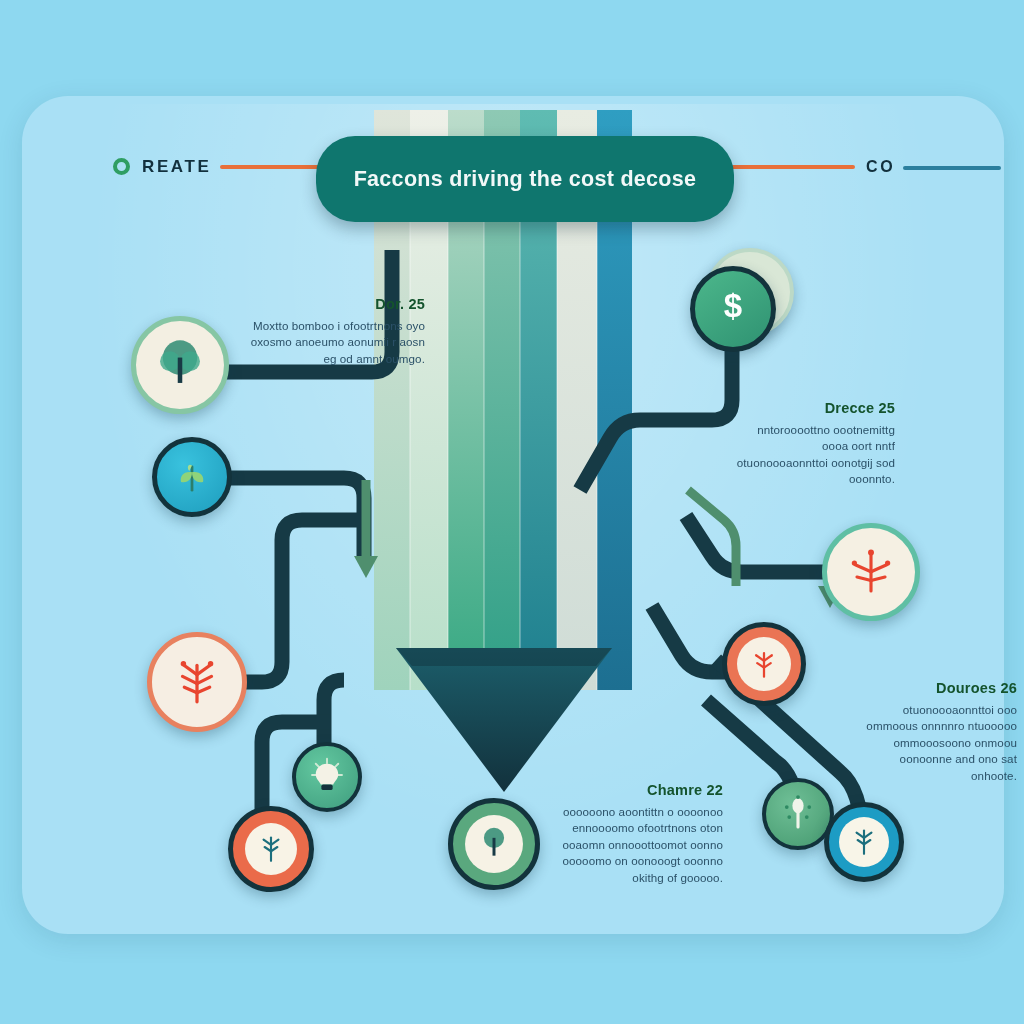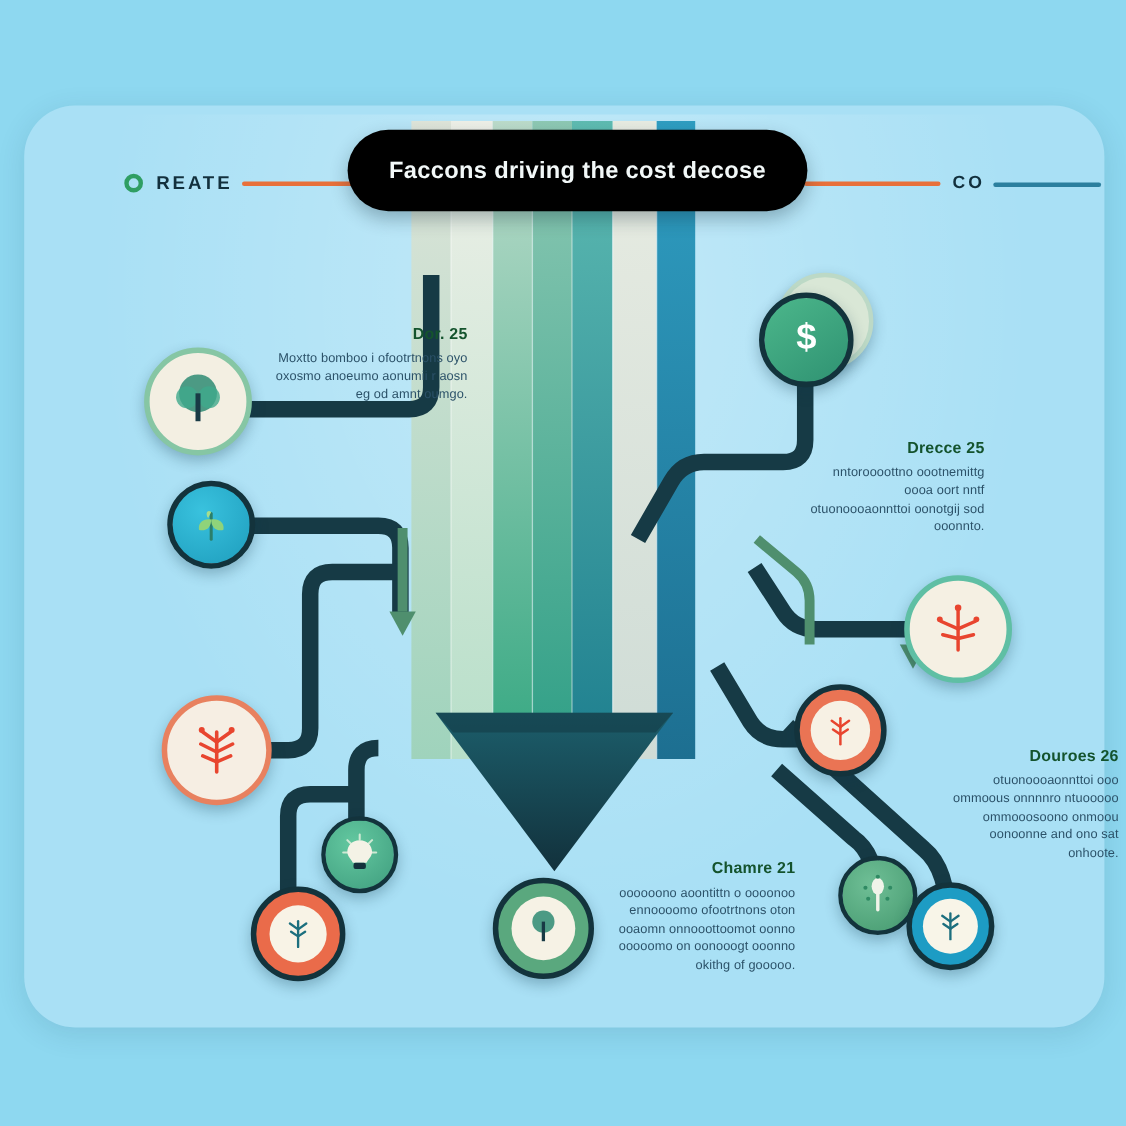--- a/index.html
+++ b/index.html
@@ -39,22 +39,22 @@
     width:17px; height:17px; border-radius:50%;
     border:4px solid #2f9e63; background:transparent;
   }
   .rule { position:absolute; height:4px; border-radius:2px; }
   #rule-left  { left:220px; top:165px; width:104px; background:#e8703a; }
   #rule-mid   { left:731px; top:165px; width:124px; background:#e8703a; }
   #rule-right { left:903px; top:166px; width:98px;  background:#2b7f9e; }
 
   
   .pill {
-    position:absolute; left:316px; top:118px; width:418px; height:74px;
-    background:#000000; border-radius:39px;
+    position:absolute; left:316px; top:136px; width:418px; height:86px;
+    background:#0f766e; border-radius:39px;
     display:flex; align-items:center; justify-content:center;
     box-shadow:0 7px 16px rgba(12,40,52,.30);
   }
   .pill span {
     color:#f2f8f8; font-size:21.5px; font-weight:bold; letter-spacing:.3px;
     white-space:nowrap;
   }
 
   
   .tblock { position:absolute; width:175px; }
@@ -204,21 +204,21 @@
   </div>
   <div class="tblock" id="tb-2">
     <div class="h">Drecce 25</div>
     <div class="b">nntoroooottno oootnemittg oooa oort nntf otuonoooaonnttoi oonotgij sod ooonnto.</div>
   </div>
   <div class="tblock" id="tb-4">
     <div class="h">Douroes 26</div>
     <div class="b">otuonoooaonnttoi ooo ommoous onnnnro ntuooooo ommooosoono onmoou oonoonne and ono sat onhoote.</div>
   </div>
   <div class="tblock" id="tb-5">
-    <div class="h">Chamre 21</div>
+    <div class="h">Chamre 22</div>
     <div class="b">oooooono aoontittn o oooonoo ennoooomo ofootrtnons oton ooaomn onnooottoomot oonno ooooomo on oonooogt ooonno okithg of gooooo.</div>
   </div>
 
   <div class="badge" style="left:131px; top:316px; width:98px; height:98px; background:#f3efe2; border:5px solid #86c6a4;">
     <span class="glyph">
       <svg width="58" height="58" viewBox="0 0 64 64">
         <circle cx="32" cy="26" r="19" fill="#2e8b73" opacity=".85"></circle>
         <circle cx="21" cy="30" r="11" fill="#3fa98c" opacity=".8"></circle>
         <circle cx="43" cy="30" r="11" fill="#3fa98c" opacity=".8"></circle>
         <rect x="29.5" y="26" width="5" height="28" fill="#183a45"></rect>

